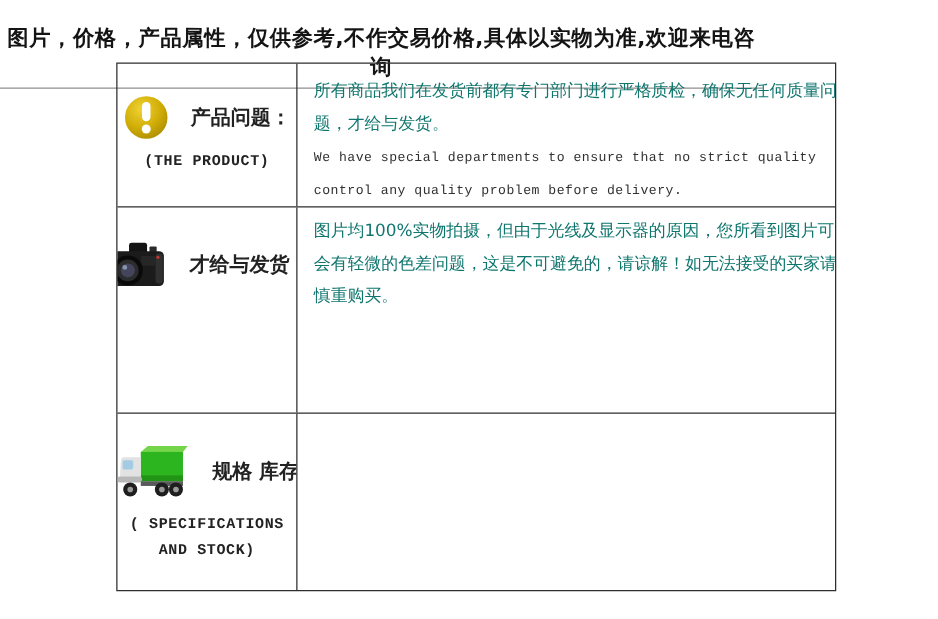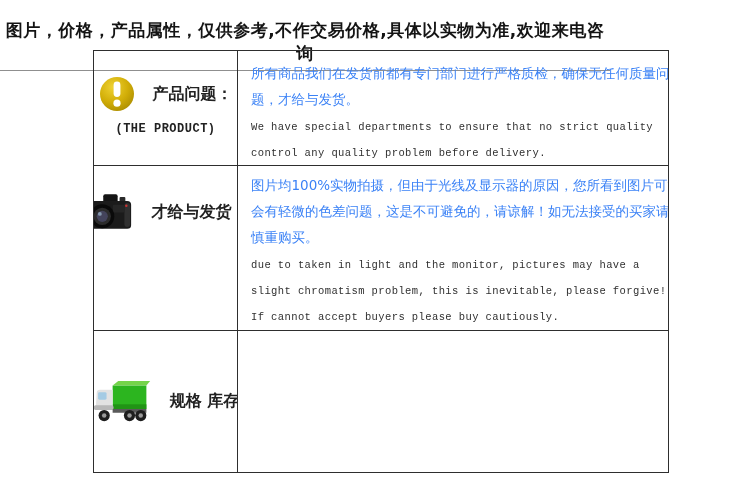--- a/index.html
+++ b/index.html
@@ -17,21 +17,21 @@
   .left-cell{border-right:1px solid #2e2e2e;display:flex;flex-direction:column;
              align-items:center;justify-content:center;gap:7px;overflow:hidden;}
   .left-cell.align-top{justify-content:flex-start;padding-top:24px;}
   .label-line{display:flex;align-items:center;gap:18px;}
   .label-cn{font-size:16px;font-weight:bold;color:#222;white-space:nowrap;}
   .label-en{font-family:"Liberation Mono","DejaVu Sans Mono",monospace;font-size:12px;
             font-weight:bold;color:#222;letter-spacing:0.5px;white-space:pre-line;
             text-align:center;line-height:21px;}
   .right-cell{padding:9px 8px 0 13px;overflow:hidden;}
   .row-pictures .right-cell{padding-top:6px;}
-  .text-cn{font-size:13.5px;line-height:26px;color:#3b82f6;white-space:pre;}
+  .text-cn{font-size:13.5px;line-height:26px;color:#0f766e;white-space:pre;}
   .text-en{font-family:"Liberation Mono","DejaVu Sans Mono",monospace;font-size:10.5px;
            letter-spacing:0.4px;line-height:26px;color:#303030;white-space:pre;margin-top:2px;}
   .row-stock .text-en{margin-top:12px;}
   .icon{display:inline-flex;flex:none;}
 </style>
 </head>
 <body>
 
 <div class="page">
 
@@ -87,23 +87,20 @@
               <circle cx="44" cy="16" r="1.3" fill="#c33"></circle>
             </svg>
           </span>
           <span class="label-cn">才给与发货：</span>
         </div>
       </div>
       <div class="right-cell">
         <div class="text-cn">图片均100%实物拍摄，但由于光线及显示器的原因，您所看到图片可能
 会有轻微的色差问题，这是不可避免的，请谅解！如无法接受的买家请
 慎重购买。</div>
-        <div class="text-en">due to taken in light and the monitor, pictures may have a
-slight chromatism problem, this is inevitable, please forgive!
-If cannot accept buyers please buy cautiously.</div>
       </div>
     </div>
 
     <div class="row row-stock">
       <div class="left-cell">
         <div class="label-line">
           <span class="icon">
             <svg width="60" height="49" viewBox="0 0 64 52">
               <polygon points="22,9 28,4 62,4 58,9" fill="#74d44a"></polygon>
               <rect x="22" y="9" width="36" height="25" fill="#2cb51f"></rect>
@@ -115,19 +112,21 @@
               <circle cx="13" cy="41" r="6" fill="#1e1e1e"></circle>
               <circle cx="13" cy="41" r="2.4" fill="#9a9a9a"></circle>
               <circle cx="40" cy="41" r="6" fill="#1e1e1e"></circle>
               <circle cx="40" cy="41" r="2.4" fill="#9a9a9a"></circle>
               <circle cx="52" cy="41" r="6" fill="#1e1e1e"></circle>
               <circle cx="52" cy="41" r="2.4" fill="#9a9a9a"></circle>
             </svg>
           </span>
           <span class="label-cn">规格 库存</span>
         </div>
+        <div class="label-en">( SPECIFICATIONS
+AND STOCK)</div>
       </div>
       <div class="right-cell">
       </div>
     </div>
 
   </div>
 </div>
 
 </body></html>

